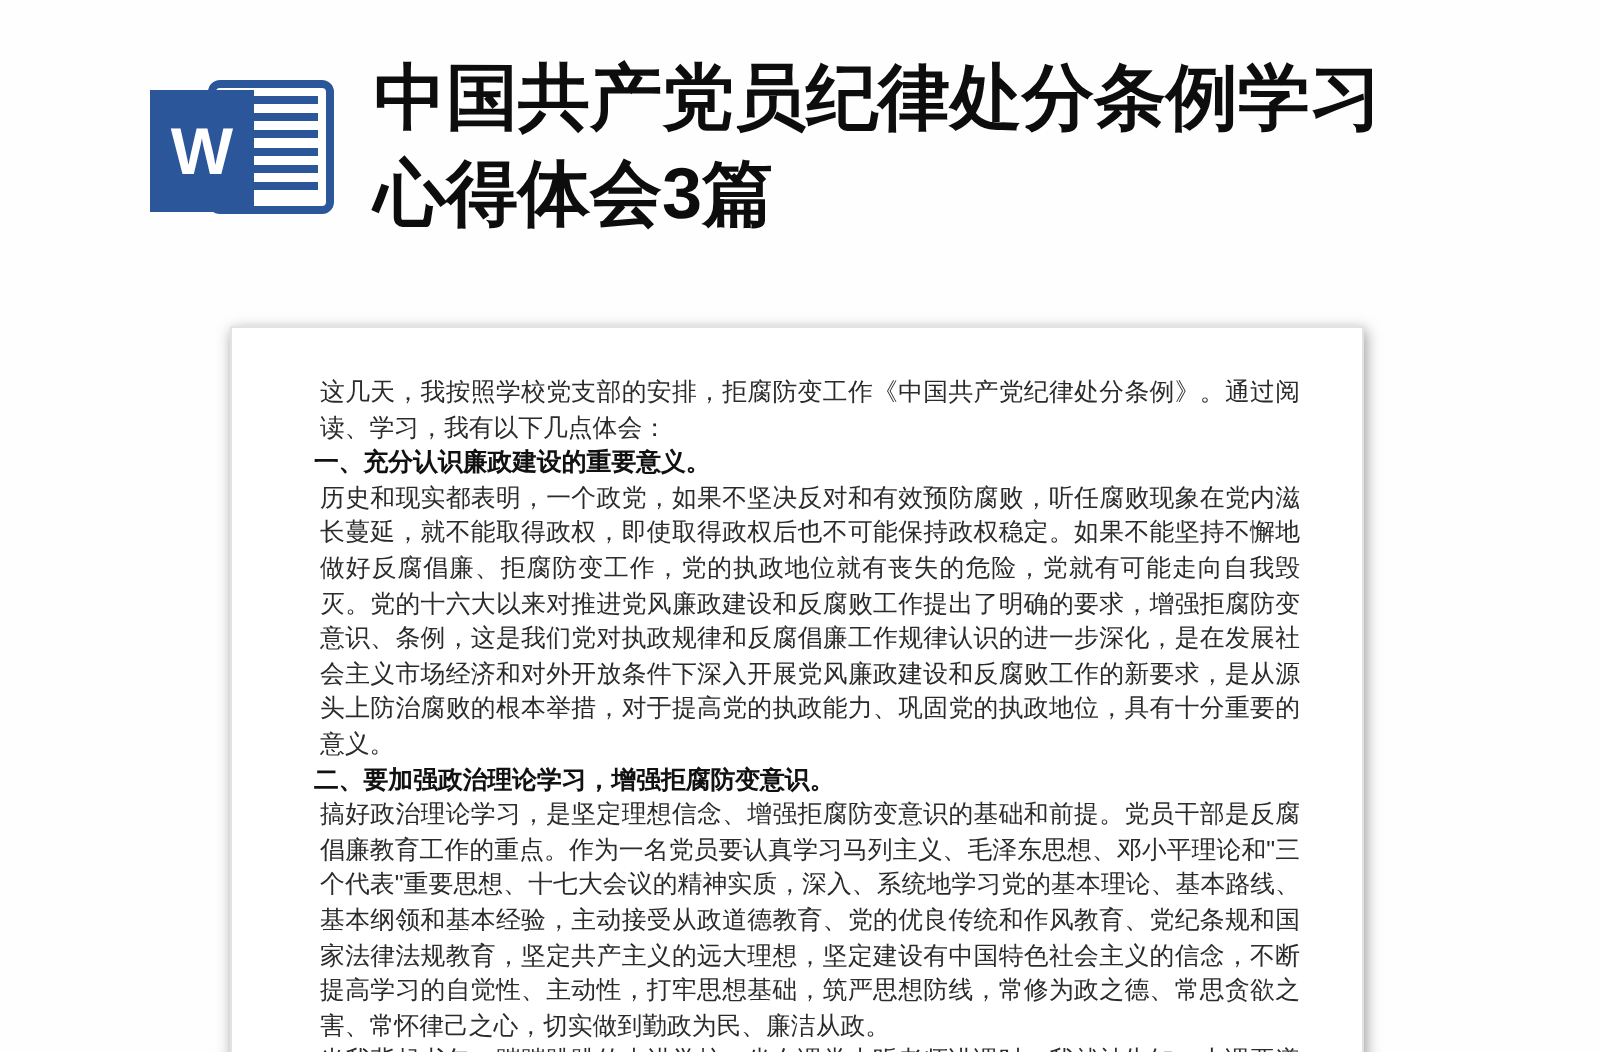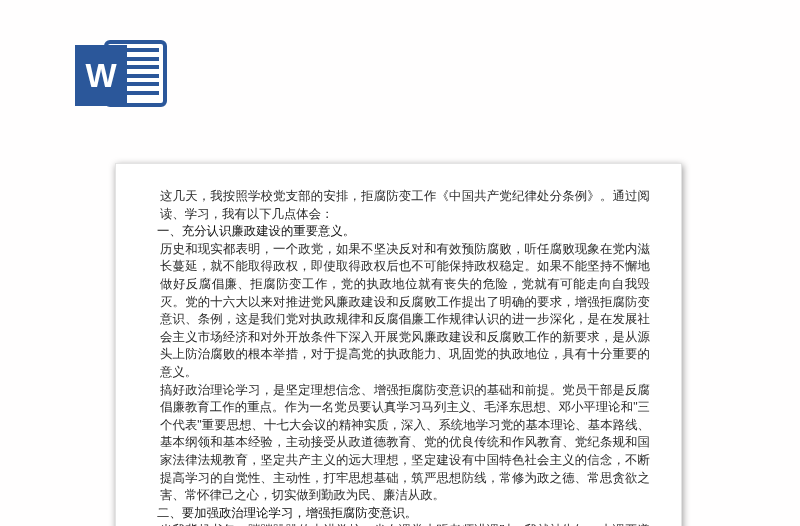--- a/index.html
+++ b/index.html
@@ -41,43 +41,45 @@
     border: 1px solid #e3e3e3;
     box-shadow: 1px 2px 7px rgba(0,0,0,0.40);
   }
   .sheet-body {
     padding: 24px 31px 0 44px;
     font-size: 12.4px; line-height: 17.6px;
     color: #2b2b2b;
     text-align: justify;
   }
   .para { margin: 0; }
-  .para.heading { font-weight: 400; color: #111111; margin-left: -3px; }
+  .para.heading { font-weight: 700; color: #111111; margin-left: -3px; }
 </style>
 </head>
 <body>
 
 <div class="stage">
 
   <div class="word-icon">
     <div class="word-doc">
       <div class="word-doc-lines"></div>
     </div>
     <div class="word-square">
       <span>W</span>
     </div>
   </div>
 
   <div class="page-title">
+    <div>中国共产党员纪律处分条例学习</div>
+    <div>心得体会3篇</div>
   </div>
 
   <div class="sheet">
     <div class="sheet-body">
         <p class="para">这几天，我按照学校党支部的安排，拒腐防变工作《中国共产党纪律处分条例》。通过阅读、学习，我有以下几点体会：</p>
         <p class="para heading">一、充分认识廉政建设的重要意义。</p>
         <p class="para">历史和现实都表明，一个政党，如果不坚决反对和有效预防腐败，听任腐败现象在党内滋长蔓延，就不能取得政权，即使取得政权后也不可能保持政权稳定。如果不能坚持不懈地做好反腐倡廉、拒腐防变工作，党的执政地位就有丧失的危险，党就有可能走向自我毁灭。党的十六大以来对推进党风廉政建设和反腐败工作提出了明确的要求，增强拒腐防变意识、条例，这是我们党对执政规律和反腐倡廉工作规律认识的进一步深化，是在发展社会主义市场经济和对外开放条件下深入开展党风廉政建设和反腐败工作的新要求，是从源头上防治腐败的根本举措，对于提高党的执政能力、巩固党的执政地位，具有十分重要的意义。</p>
+        <p class="para heading">二、要加强政治理论学习，增强拒腐防变意识。</p>
         <p class="para">搞好政治理论学习，是坚定理想信念、增强拒腐防变意识的基础和前提。党员干部是反腐倡廉教育工作的重点。作为一名党员要认真学习马列主义、毛泽东思想、邓小平理论和"三个代表"重要思想、十七大会议的精神实质，深入、系统地学习党的基本理论、基本路线、基本纲领和基本经验，主动接受从政道德教育、党的优良传统和作风教育、党纪条规和国家法律法规教育，坚定共产主义的远大理想，坚定建设有中国特色社会主义的信念，不断提高学习的自觉性、主动性，打牢思想基础，筑严思想防线，常修为政之德、常思贪欲之害、常怀律己之心，切实做到勤政为民、廉洁从政。</p>
-        <p class="para heading">二、要加强政治理论学习，增强拒腐防变意识。</p>
         <p class="para">当我背起书包，蹦蹦跳跳的走进学校，坐在课堂上听老师讲课时，我就被告知：上课要遵守纪律；考试的时候，我又被告知：考试要遵守考场纪律；当我参加工作后，我又被告知：</p>
       </div>
   </div>
 
 </div>
 
 </body></html>

